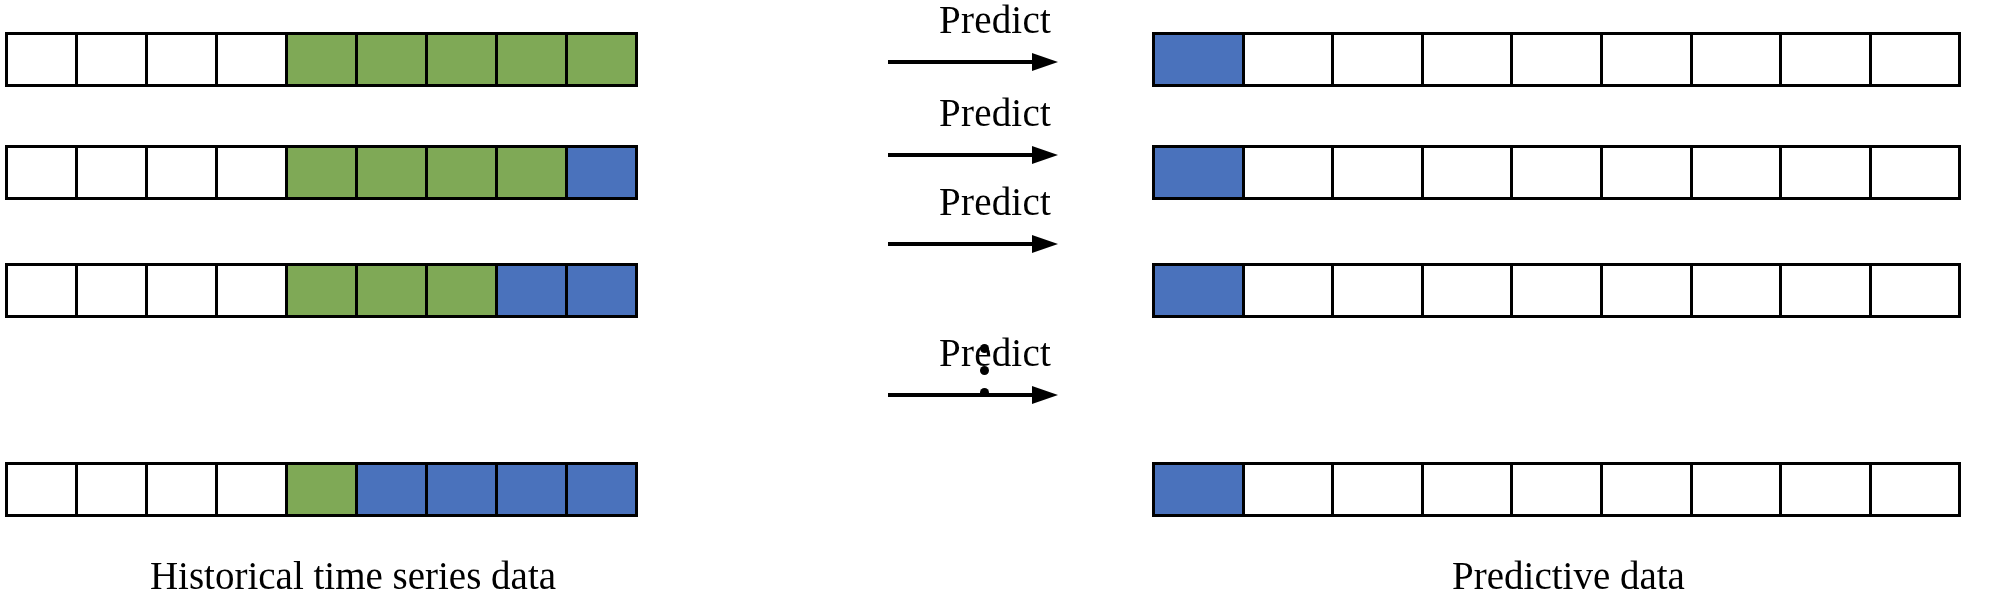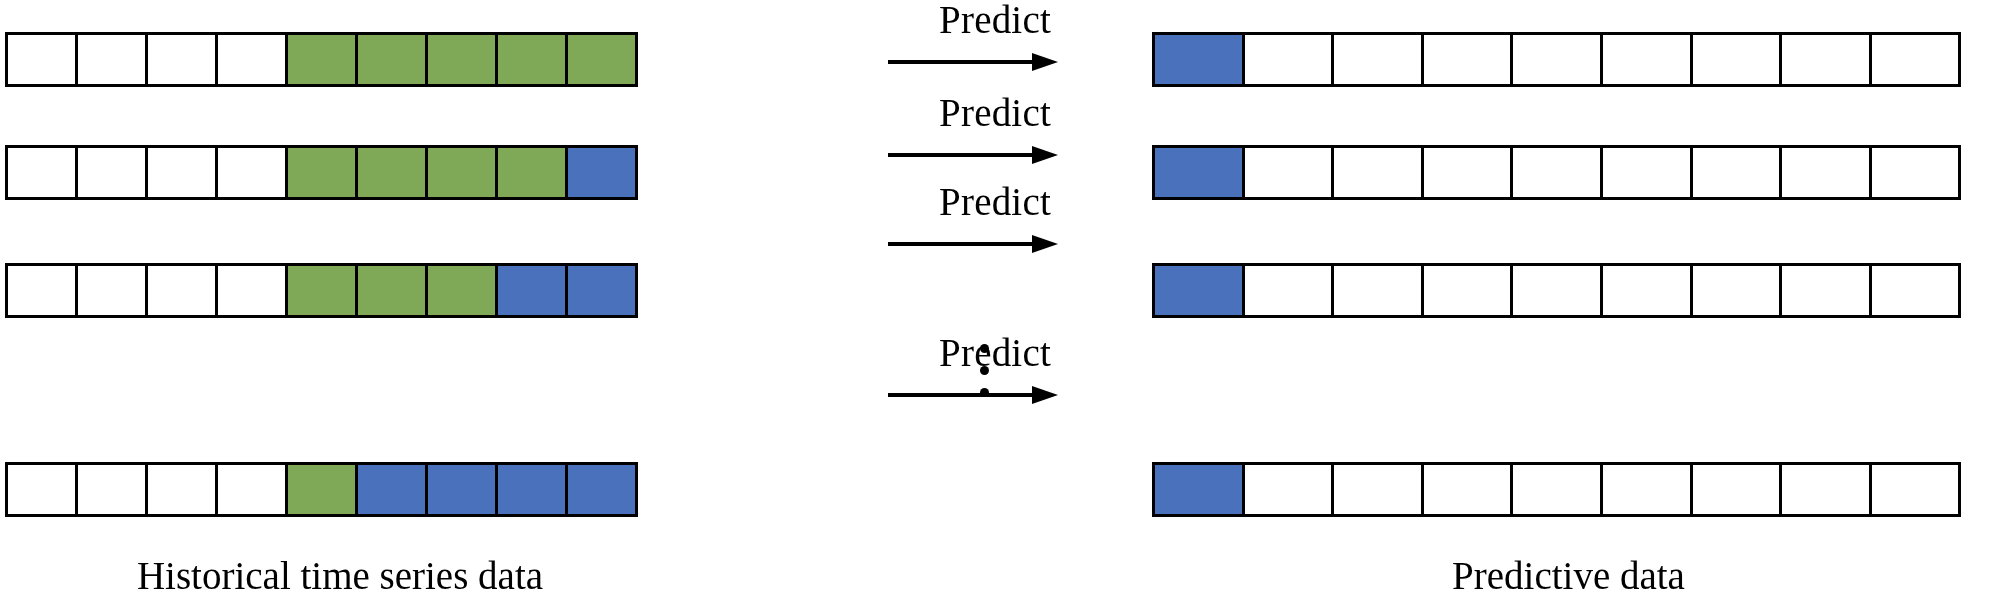--- a/index.html
+++ b/index.html
@@ -226,16 +226,16 @@
       <div class="cell white" style="width: 92.6px; height: 55px;"></div>
       <div class="cell white" style="width: 92.6px; height: 55px;"></div>
       <div class="cell white" style="width: 92.6px; height: 55px;"></div>
       <div class="cell white" style="width: 92.6px; height: 55px;"></div>
       <div class="cell white" style="width: 92.6px; height: 55px;"></div>
       <div class="cell white" style="width: 92.6px; height: 55px;"></div>
       <div class="cell white" style="width: 92.6px; height: 55px;"></div>
       <div class="cell white" style="width: 92.6px; height: 55px;"></div>
     </div>
 
-  <div class="caption" style="left:0px; top:556px; width:680px;">Historical time series data</div>
+  <div class="caption" style="left:0px; top:556px; width:680px;padding-left:13px;">Historical time series data</div>
   <div class="caption" style="left:1152px; top:556px; width:833px;">Predictive data</div>
 
 </div>
 
 </body></html>

